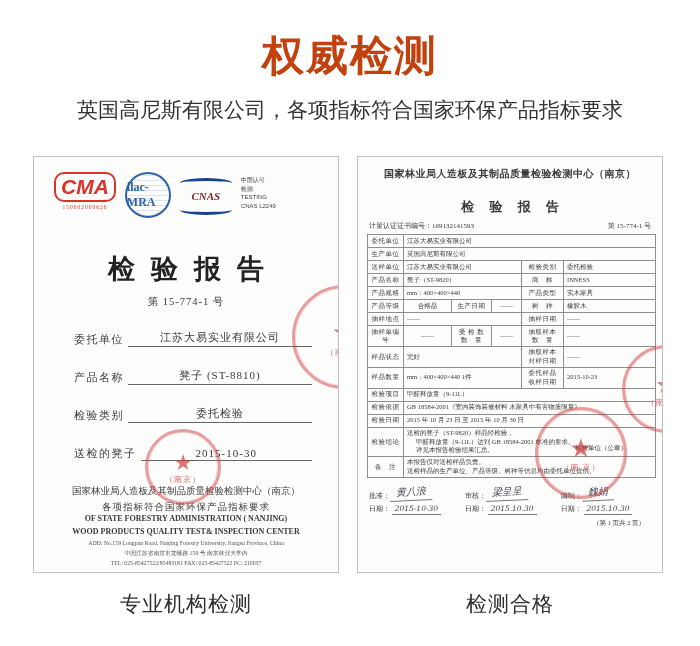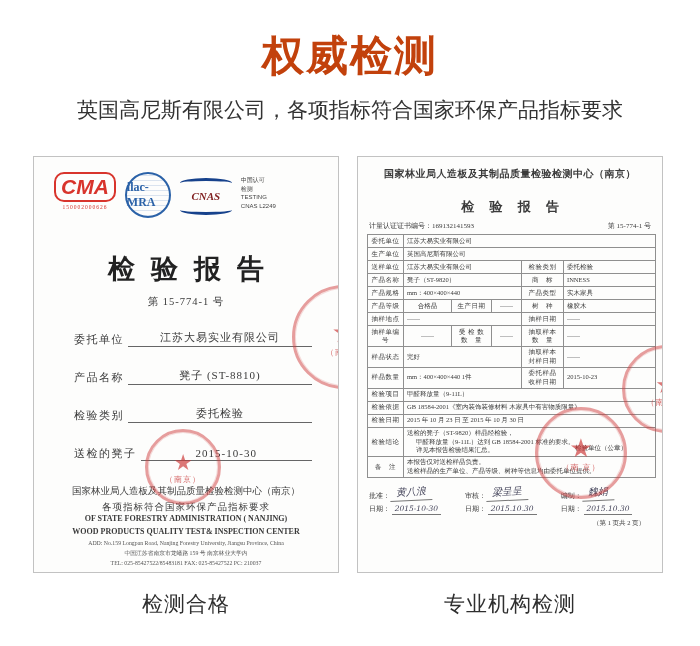--- a/index.html
+++ b/index.html
@@ -314,15 +314,15 @@
       <span class="city">（南 京）</span>
     </div>
     <div class="seal" style="left:264px; top:188px; width:88px; height:88px;">
       <span class="star" style="font-size:24px;">★</span>
       <span class="city">（南 京）</span>
     </div>
   </div>
 </div>
 
 <div class="captions">
+  <div class="caption">专业机构检测</div>
   <div class="caption">检测合格</div>
-  <div class="caption">专业机构检测</div>
 </div>
 
 </body></html>

